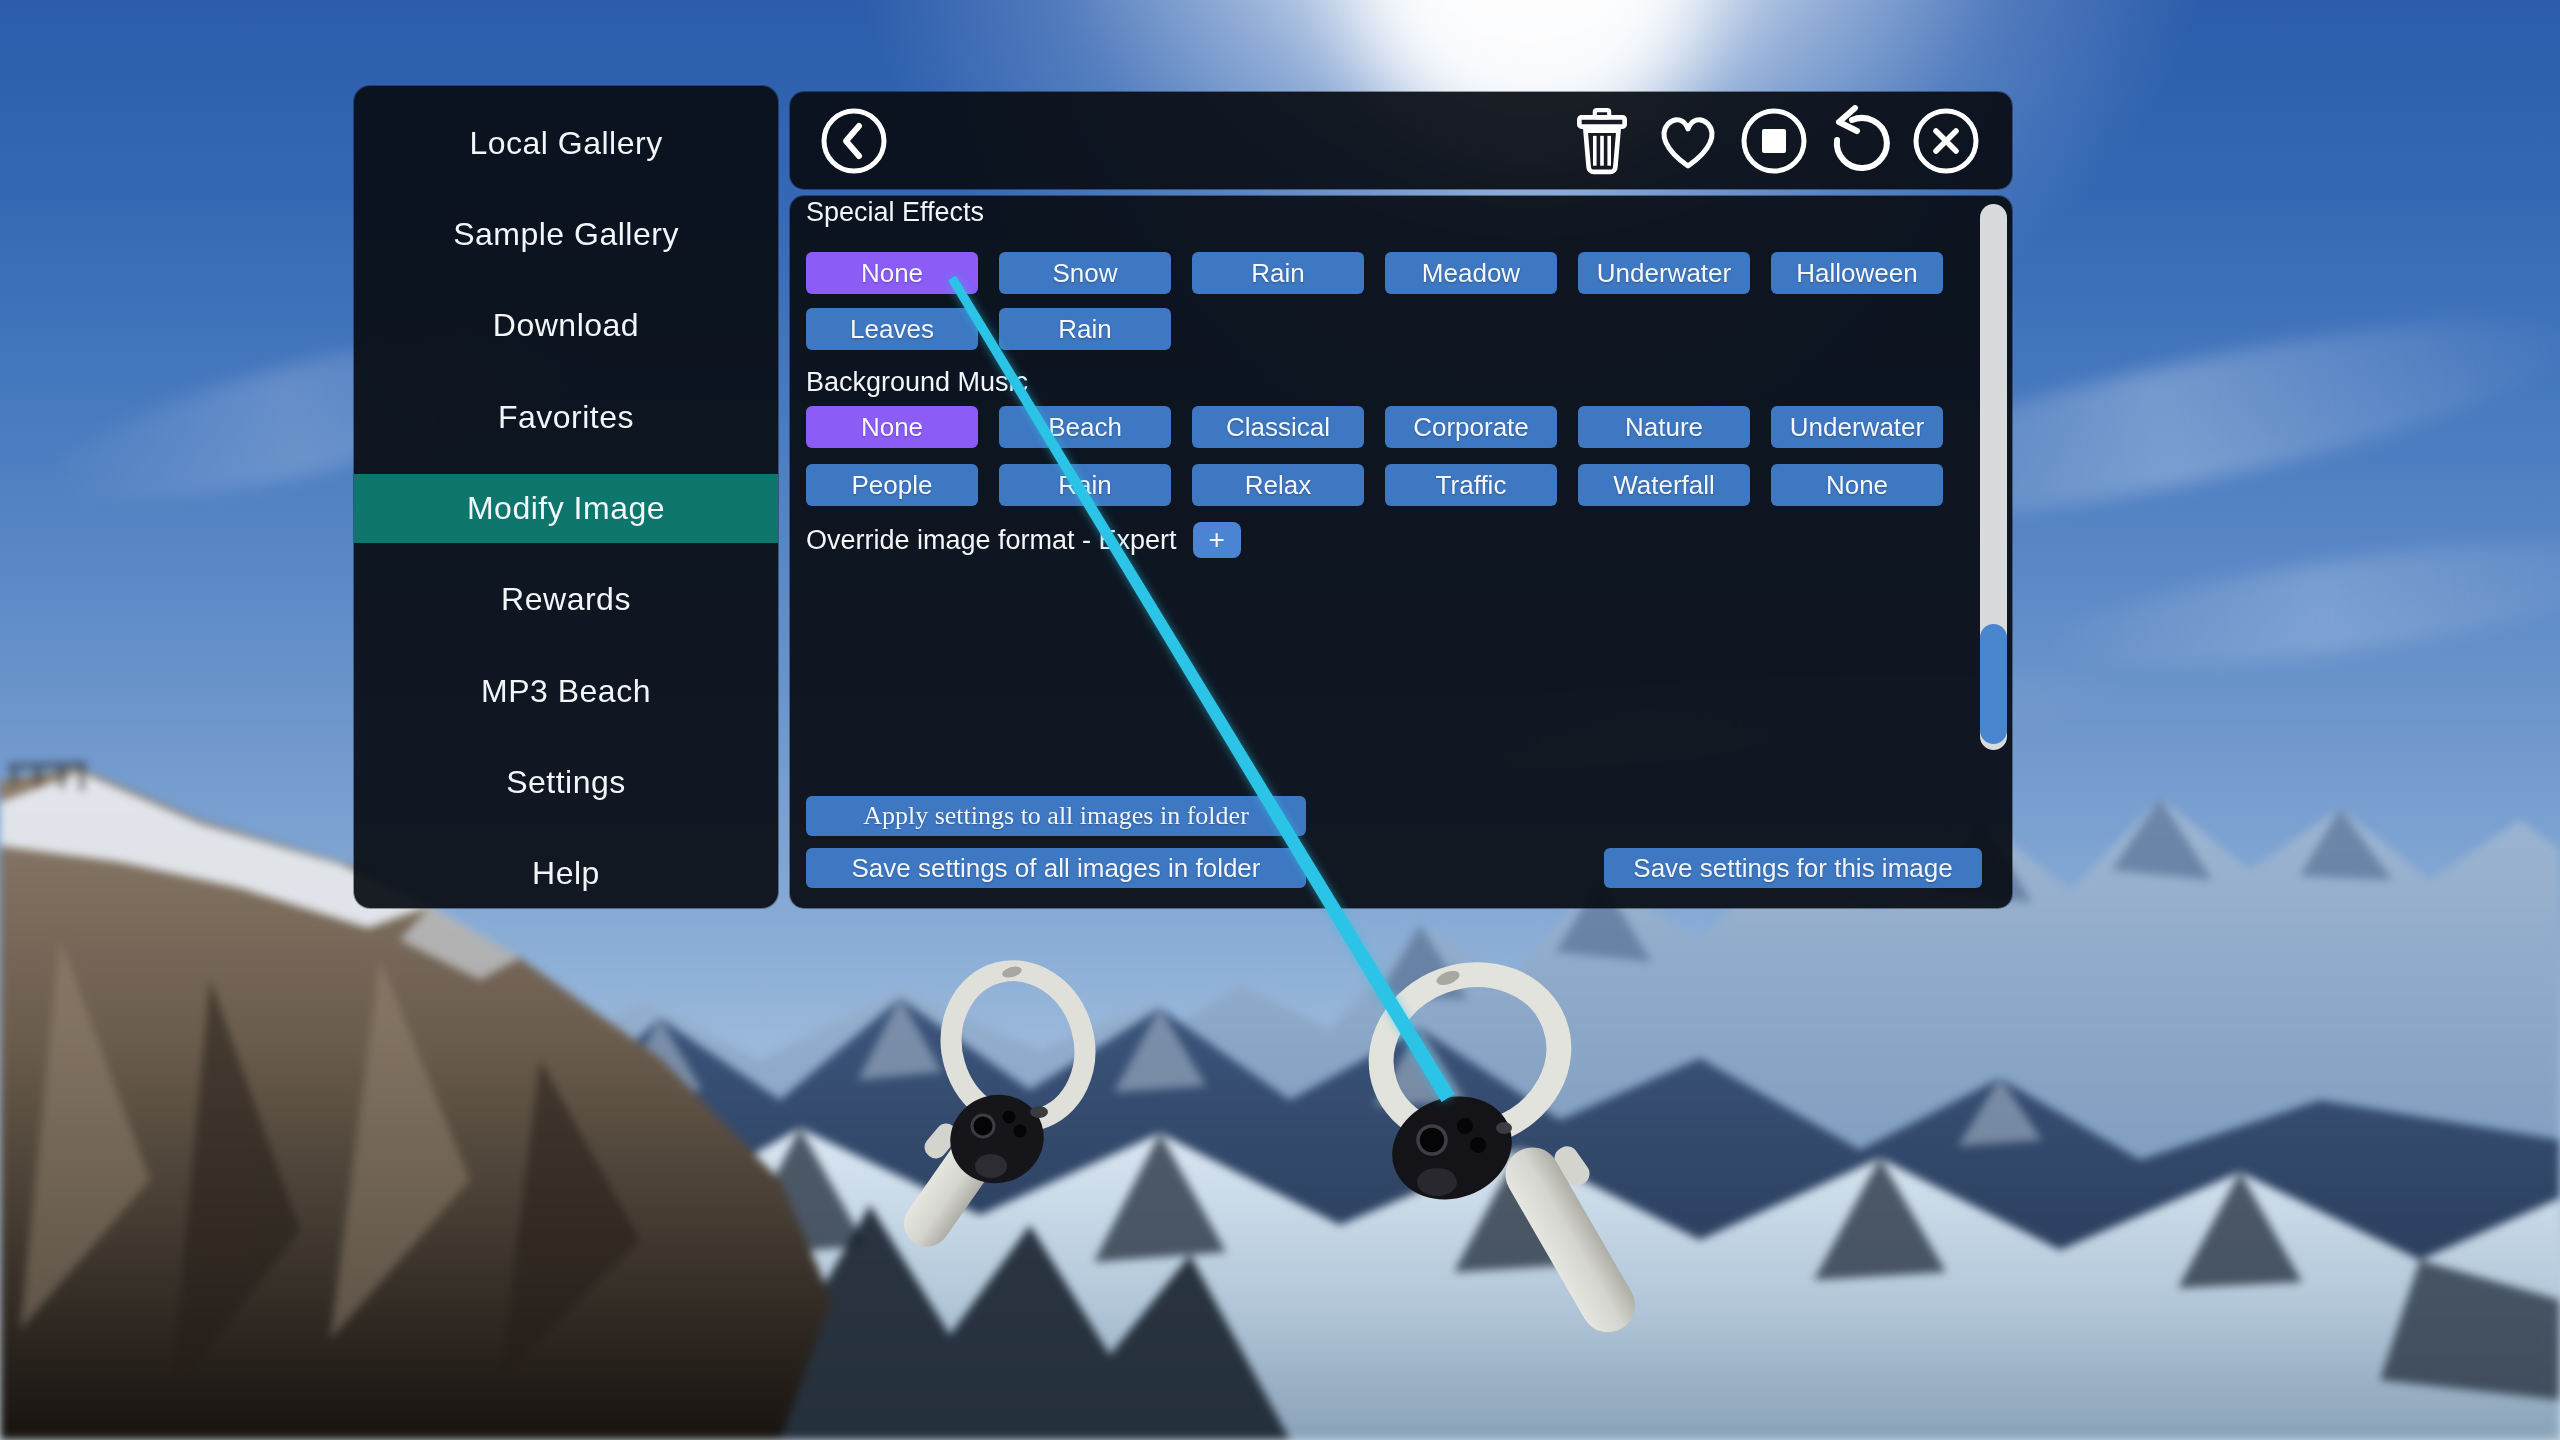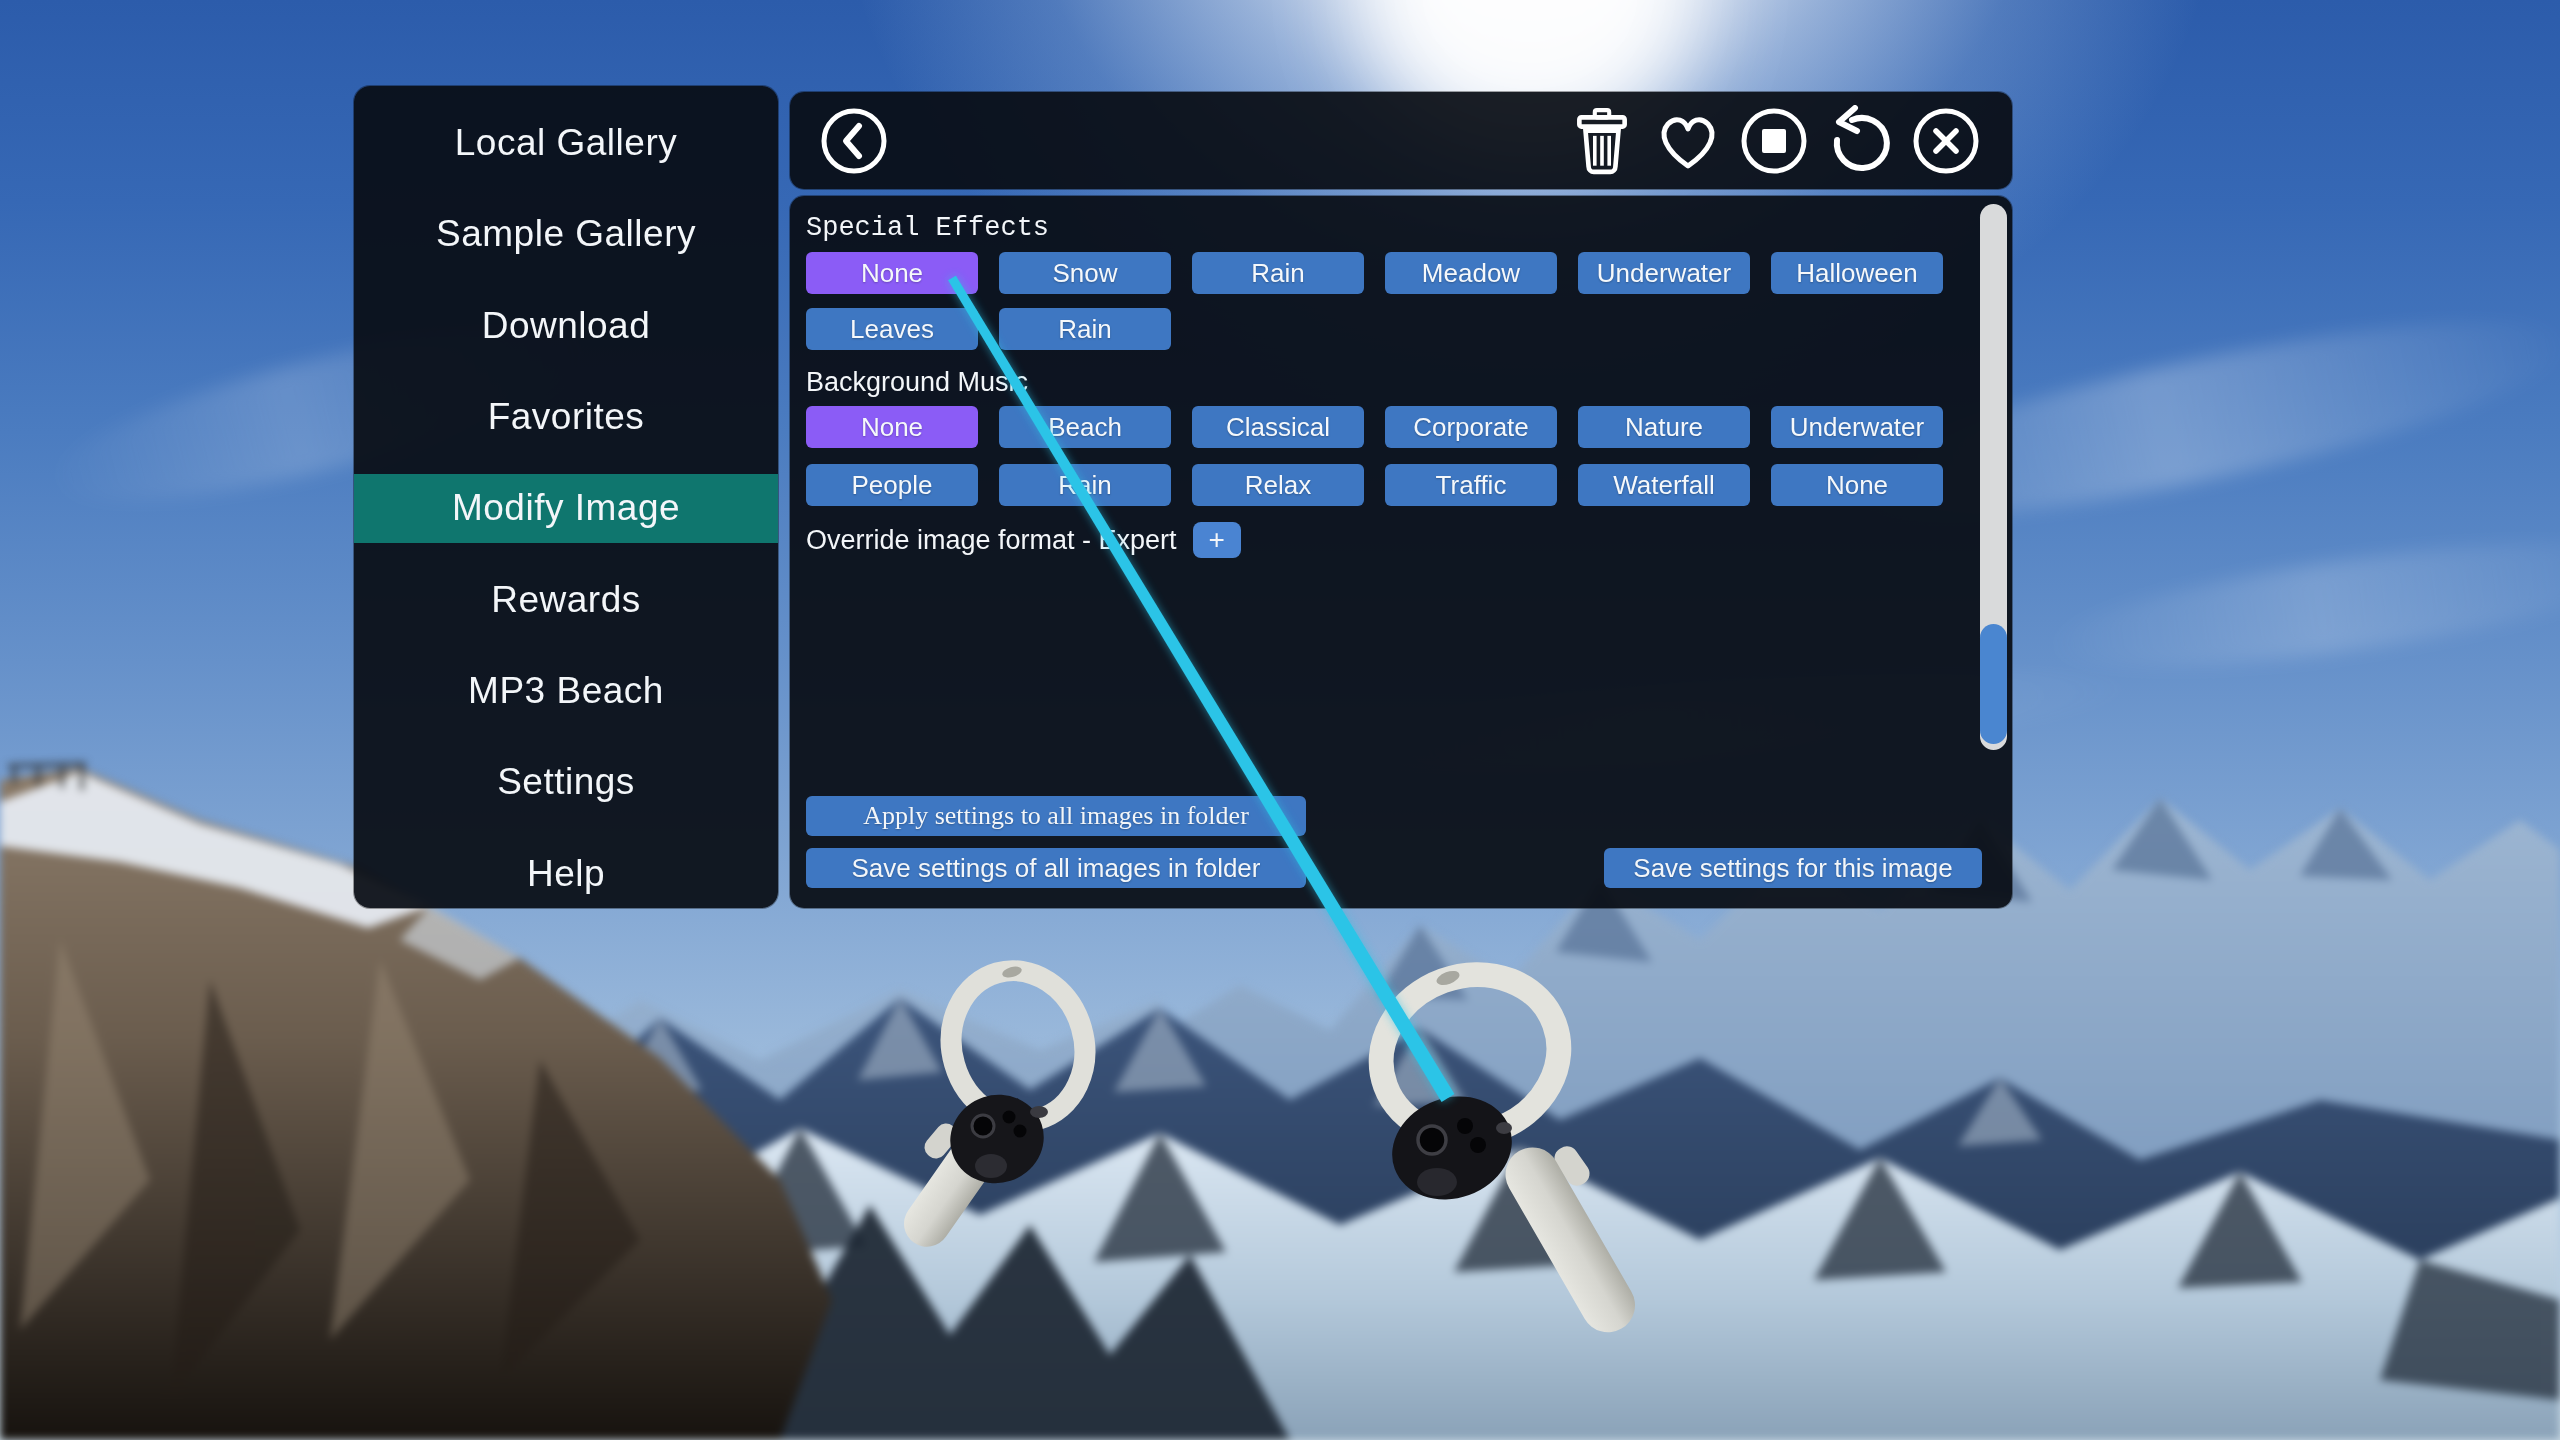--- a/index.html
+++ b/index.html
@@ -20,21 +20,21 @@
     linear-gradient(90deg,rgba(255,255,255,0) 0%,rgba(255,255,255,.55) 45%,rgba(255,255,255,0) 100%);
     filter:blur(9px);}
   .mountains{position:absolute;inset:0;filter:blur(4px);}
   .vr-overlay{position:absolute;inset:0;z-index:40;pointer-events:none;}
 
   
   .panel{position:absolute;background:rgba(9,13,20,.93);box-shadow:0 0 0 1px rgba(0,0,0,.35);}
   .sidebar{left:354px;top:86px;width:424px;height:822px;border-radius:16px;
     display:flex;flex-direction:column;z-index:10;}
   .side-item{flex:1;display:flex;align-items:center;justify-content:center;
-    font-size:37px;letter-spacing:.5px;cursor:pointer;margin-top:23px;}
+    font-size:32px;letter-spacing:.5px;cursor:pointer;margin-top:23px;}
   .side-item.active{background:#0f766e;}
 
   .topbar{left:790px;top:92px;width:1222px;height:97px;border-radius:14px;z-index:10;
     display:flex;align-items:center;}
   .backbtn{position:absolute;left:28px;top:13px;width:72px;height:72px;cursor:pointer;}
   .icon-row{position:absolute;right:30px;top:13px;display:flex;gap:14px;}
   .icon-btn{width:72px;height:72px;display:flex;align-items:center;justify-content:center;cursor:pointer;}
 
   .content{left:790px;top:196px;width:1222px;height:712px;border-radius:14px;z-index:10;}
   .sec-label{position:absolute;left:16px;font-size:27px;line-height:32px;}
@@ -210,21 +210,21 @@
             <line x1="25" y1="25" x2="45" y2="45" stroke-width="5.5" stroke-linecap="round"></line>
             <line x1="45" y1="25" x2="25" y2="45" stroke-width="5.5" stroke-linecap="round"></line>
           </svg>
         </span>
       </div>
     </div>
   </div>
 
   <div class="panel content">
 
-    <div class="sec-label" style="top:16px;font-family:Liberation Mono, monospace;">Special Effects</div>
+    <div class="sec-label" style="top:0;">Special Effects</div>
     <div class="btn-row" style="top:56px;">
       <div class="opt-btn selected">None</div>
       <div class="opt-btn">Snow</div>
       <div class="opt-btn">Rain</div>
       <div class="opt-btn">Meadow</div>
       <div class="opt-btn">Underwater</div>
       <div class="opt-btn">Halloween</div>
     </div>
     <div class="btn-row" style="top:112px;">
       <div class="opt-btn">Leaves</div>

